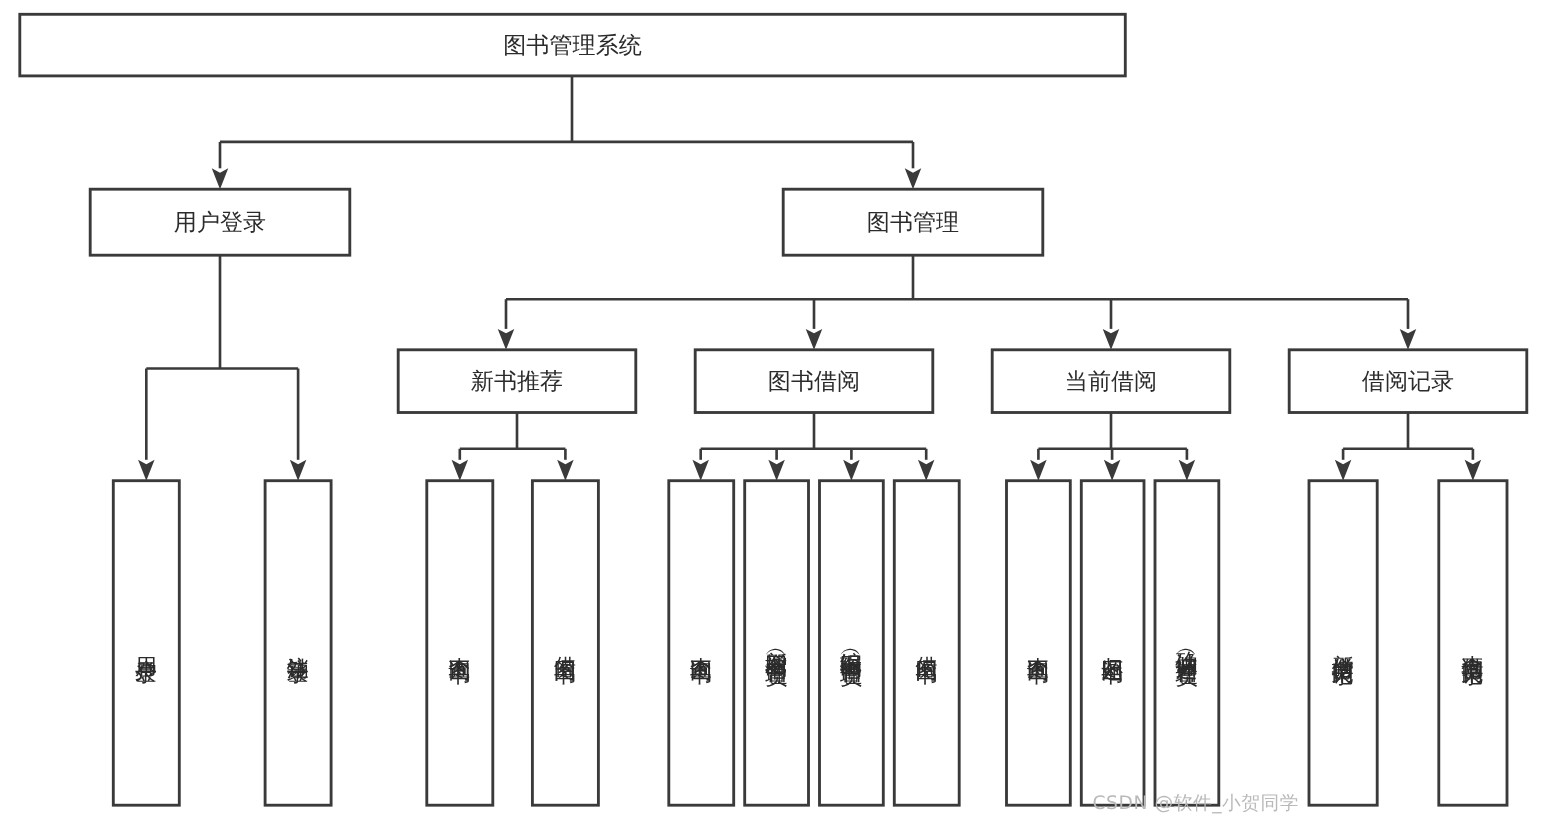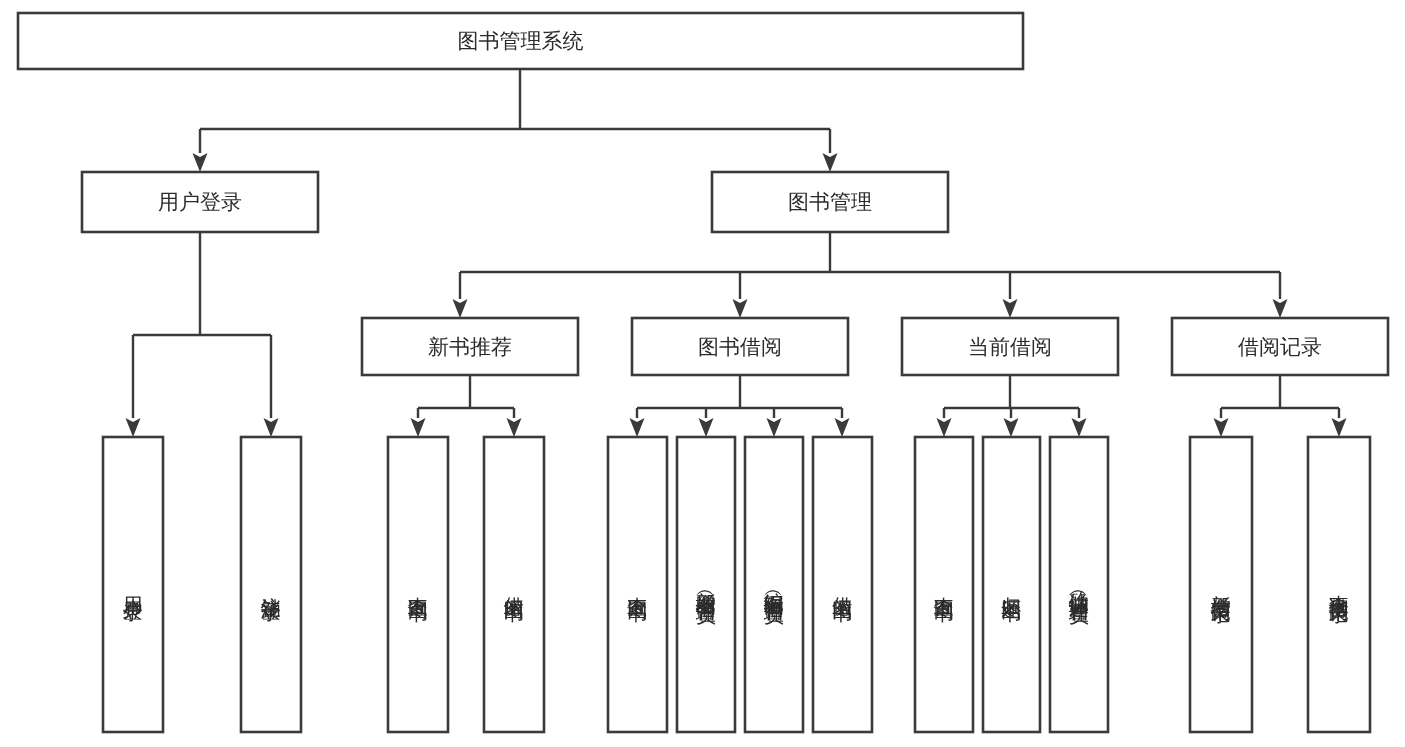--- a/index.html
+++ b/index.html
@@ -180,13 +180,14 @@
       <div class="leaf-label" style="left: 677px; top: 437px; width: 58px; height: 295px;">新增图书（管理员）</div>
       <div class="leaf-label" style="left: 745px; top: 437px; width: 58px; height: 295px;">编辑图书（管理员）</div>
       <div class="leaf-label" style="left: 813px; top: 437px; width: 59px; height: 295px;">借阅图书</div>
       <div class="leaf-label" style="left: 915px; top: 437px; width: 58px; height: 295px;">查询图书</div>
       <div class="leaf-label" style="left: 983px; top: 437px; width: 57px; height: 295px;">归还图书</div>
       <div class="leaf-label" style="left: 1050px; top: 437px; width: 58px; height: 295px;">确认归还（管理员）</div>
       <div class="leaf-label" style="left: 1190px; top: 437px; width: 62px; height: 295px;">新增借阅记录</div>
       <div class="leaf-label" style="left: 1308px; top: 437px; width: 62px; height: 295px;">查询借阅记录</div>
     </div>
 
+  <div class="watermark">CSDN @软件_小贺同学</div>
 </div>
 
 </body></html>

